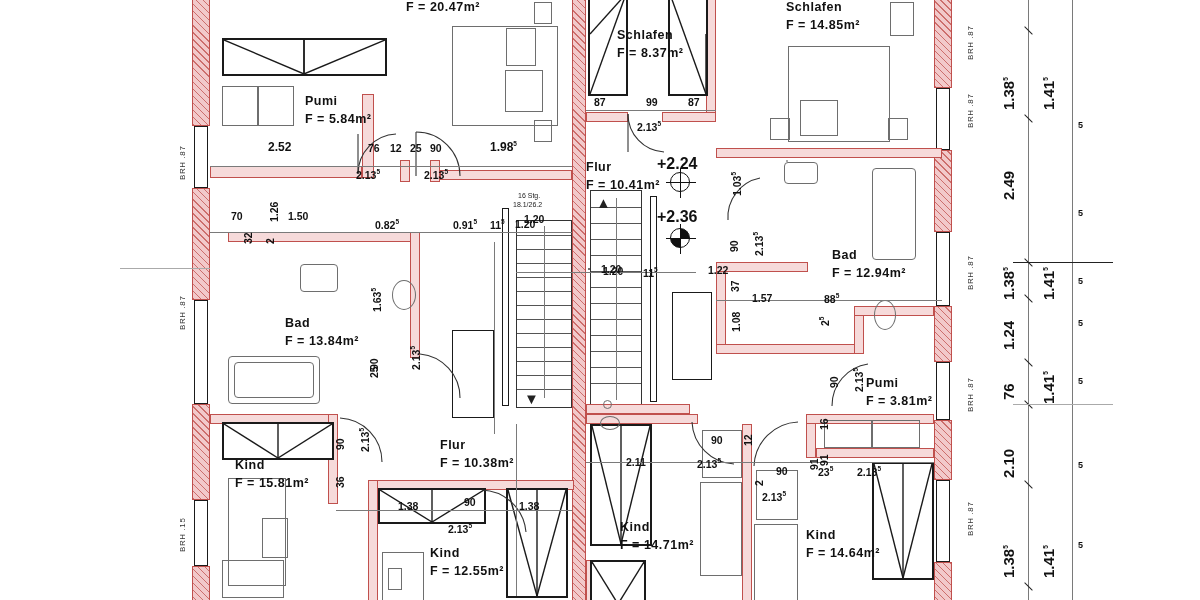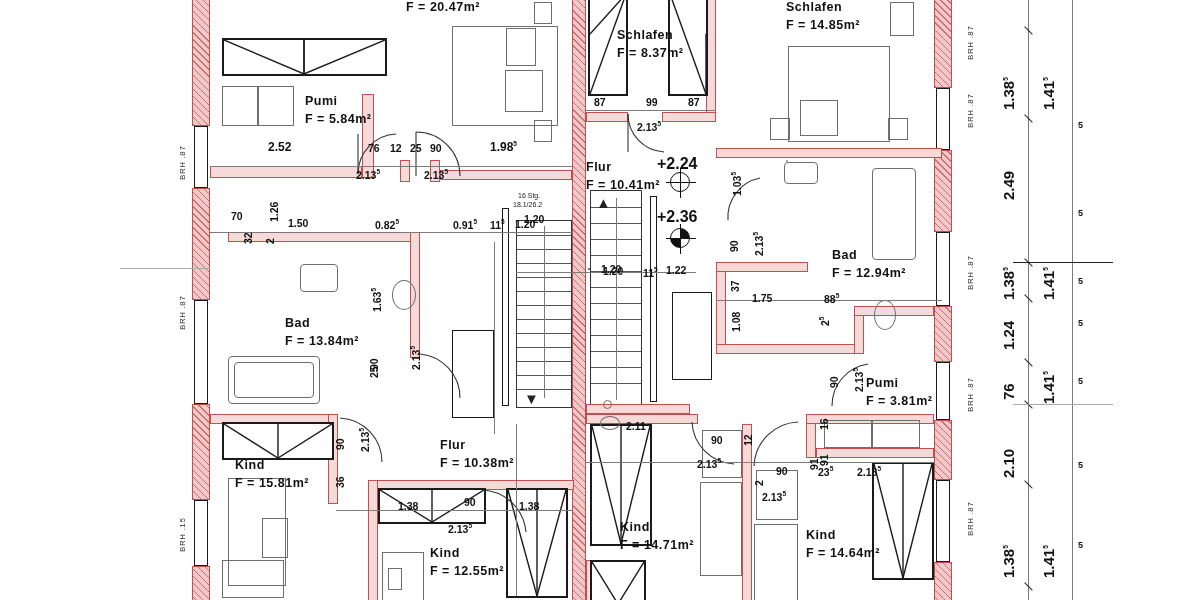--- a/index.html
+++ b/index.html
@@ -432,21 +432,21 @@
 
   <div class="dim sm" style="left:594px;top:96px;">87</div>
   <div class="dim sm" style="left:646px;top:96px;">99</div>
   <div class="dim sm" style="left:688px;top:96px;">87</div>
   <div class="dim sm" style="left:637px;top:120px;">
     <span>2.13</span><sup>5</sup>
   </div>
 
   <div class="dim sm" style="left:231px;top:210px;">70</div>
   <div class="vdim sm" style="left:268px;top:222px;">1.26</div>
-  <div class="dim sm" style="left:288px;top:210px;margin-top:7px;">1.50</div>
+  <div class="dim sm" style="left:288px;top:210px;">1.50</div>
   <div class="dim sm" style="left:375px;top:218px;">
     <span>0.82</span><sup>5</sup>
   </div>
   <div class="dim sm" style="left:453px;top:218px;">
     <span>0.91</span><sup>5</sup>
   </div>
   <div class="dim sm" style="left:490px;top:218px;">
     <span>11</span><sup>5</sup>
   </div>
   <div class="dim sm" style="left:515px;top:218px;">1.20</div>
@@ -458,31 +458,31 @@
   <div class="vdim sm" style="left:368px;top:370px;">90</div>
   <div class="vdim sm" style="left:409px;top:370px;">
     <span>2.13</span><sup>5</sup>
   </div>
   <div class="vdim sm" style="left:368px;top:378px;">25</div>
 
   <div class="dim sm" style="left:601px;top:263px;">1.20</div>
   <div class="dim sm" style="left:643px;top:266px;">
     <span>11</span><sup>5</sup>
   </div>
-  <div class="dim sm" style="left:666px;top:264px;">1.22</div>
+  <div class="dim sm" style="left:708px;top:264px;">1.22</div>
 
   <div class="vdim sm" style="left:730px;top:196px;">
     <span>1.03</span><sup>5</sup>
   </div>
   <div class="vdim sm" style="left:728px;top:252px;">90</div>
   <div class="vdim sm" style="left:752px;top:256px;">
     <span>2.13</span><sup>5</sup>
   </div>
   <div class="vdim sm" style="left:729px;top:292px;">37</div>
-  <div class="dim sm" style="left:752px;top:292px;">1.75</div>
+  <div class="dim sm" style="left:752px;top:292px;">1.57</div>
   <div class="dim sm" style="left:824px;top:292px;">
     <span>88</span><sup>5</sup>
   </div>
   <div class="vdim sm" style="left:730px;top:332px;">1.08</div>
   <div class="vdim sm" style="left:818px;top:326px;">
     <span>2</span><sup>5</sup>
   </div>
   <div class="vdim sm" style="left:828px;top:388px;">90</div>
   <div class="vdim sm" style="left:852px;top:392px;">
     <span>2.13</span><sup>5</sup>
@@ -494,21 +494,21 @@
     <span>2.13</span><sup>5</sup>
   </div>
   <div class="vdim sm" style="left:334px;top:488px;">36</div>
   <div class="dim sm" style="left:464px;top:496px;">90</div>
   <div class="dim sm" style="left:448px;top:522px;">
     <span>2.13</span><sup>5</sup>
   </div>
   <div class="dim sm" style="left:398px;top:500px;">1.38</div>
   <div class="dim sm" style="left:519px;top:500px;">1.38</div>
 
-  <div class="dim sm" style="left:626px;top:420px;">2.11</div>
+  <div class="dim sm" style="left:626px;top:456px;">2.11</div>
   <div class="dim sm" style="left:711px;top:434px;">90</div>
   <div class="dim sm" style="left:697px;top:457px;">
     <span>2.13</span><sup>5</sup>
   </div>
   <div class="vdim sm" style="left:742px;top:446px;">12</div>
   <div class="vdim sm" style="left:753px;top:486px;">2</div>
   <div class="dim sm" style="left:776px;top:465px;">90</div>
   <div class="dim sm" style="left:818px;top:465px;">
     <span>23</span><sup>5</sup>
   </div>

